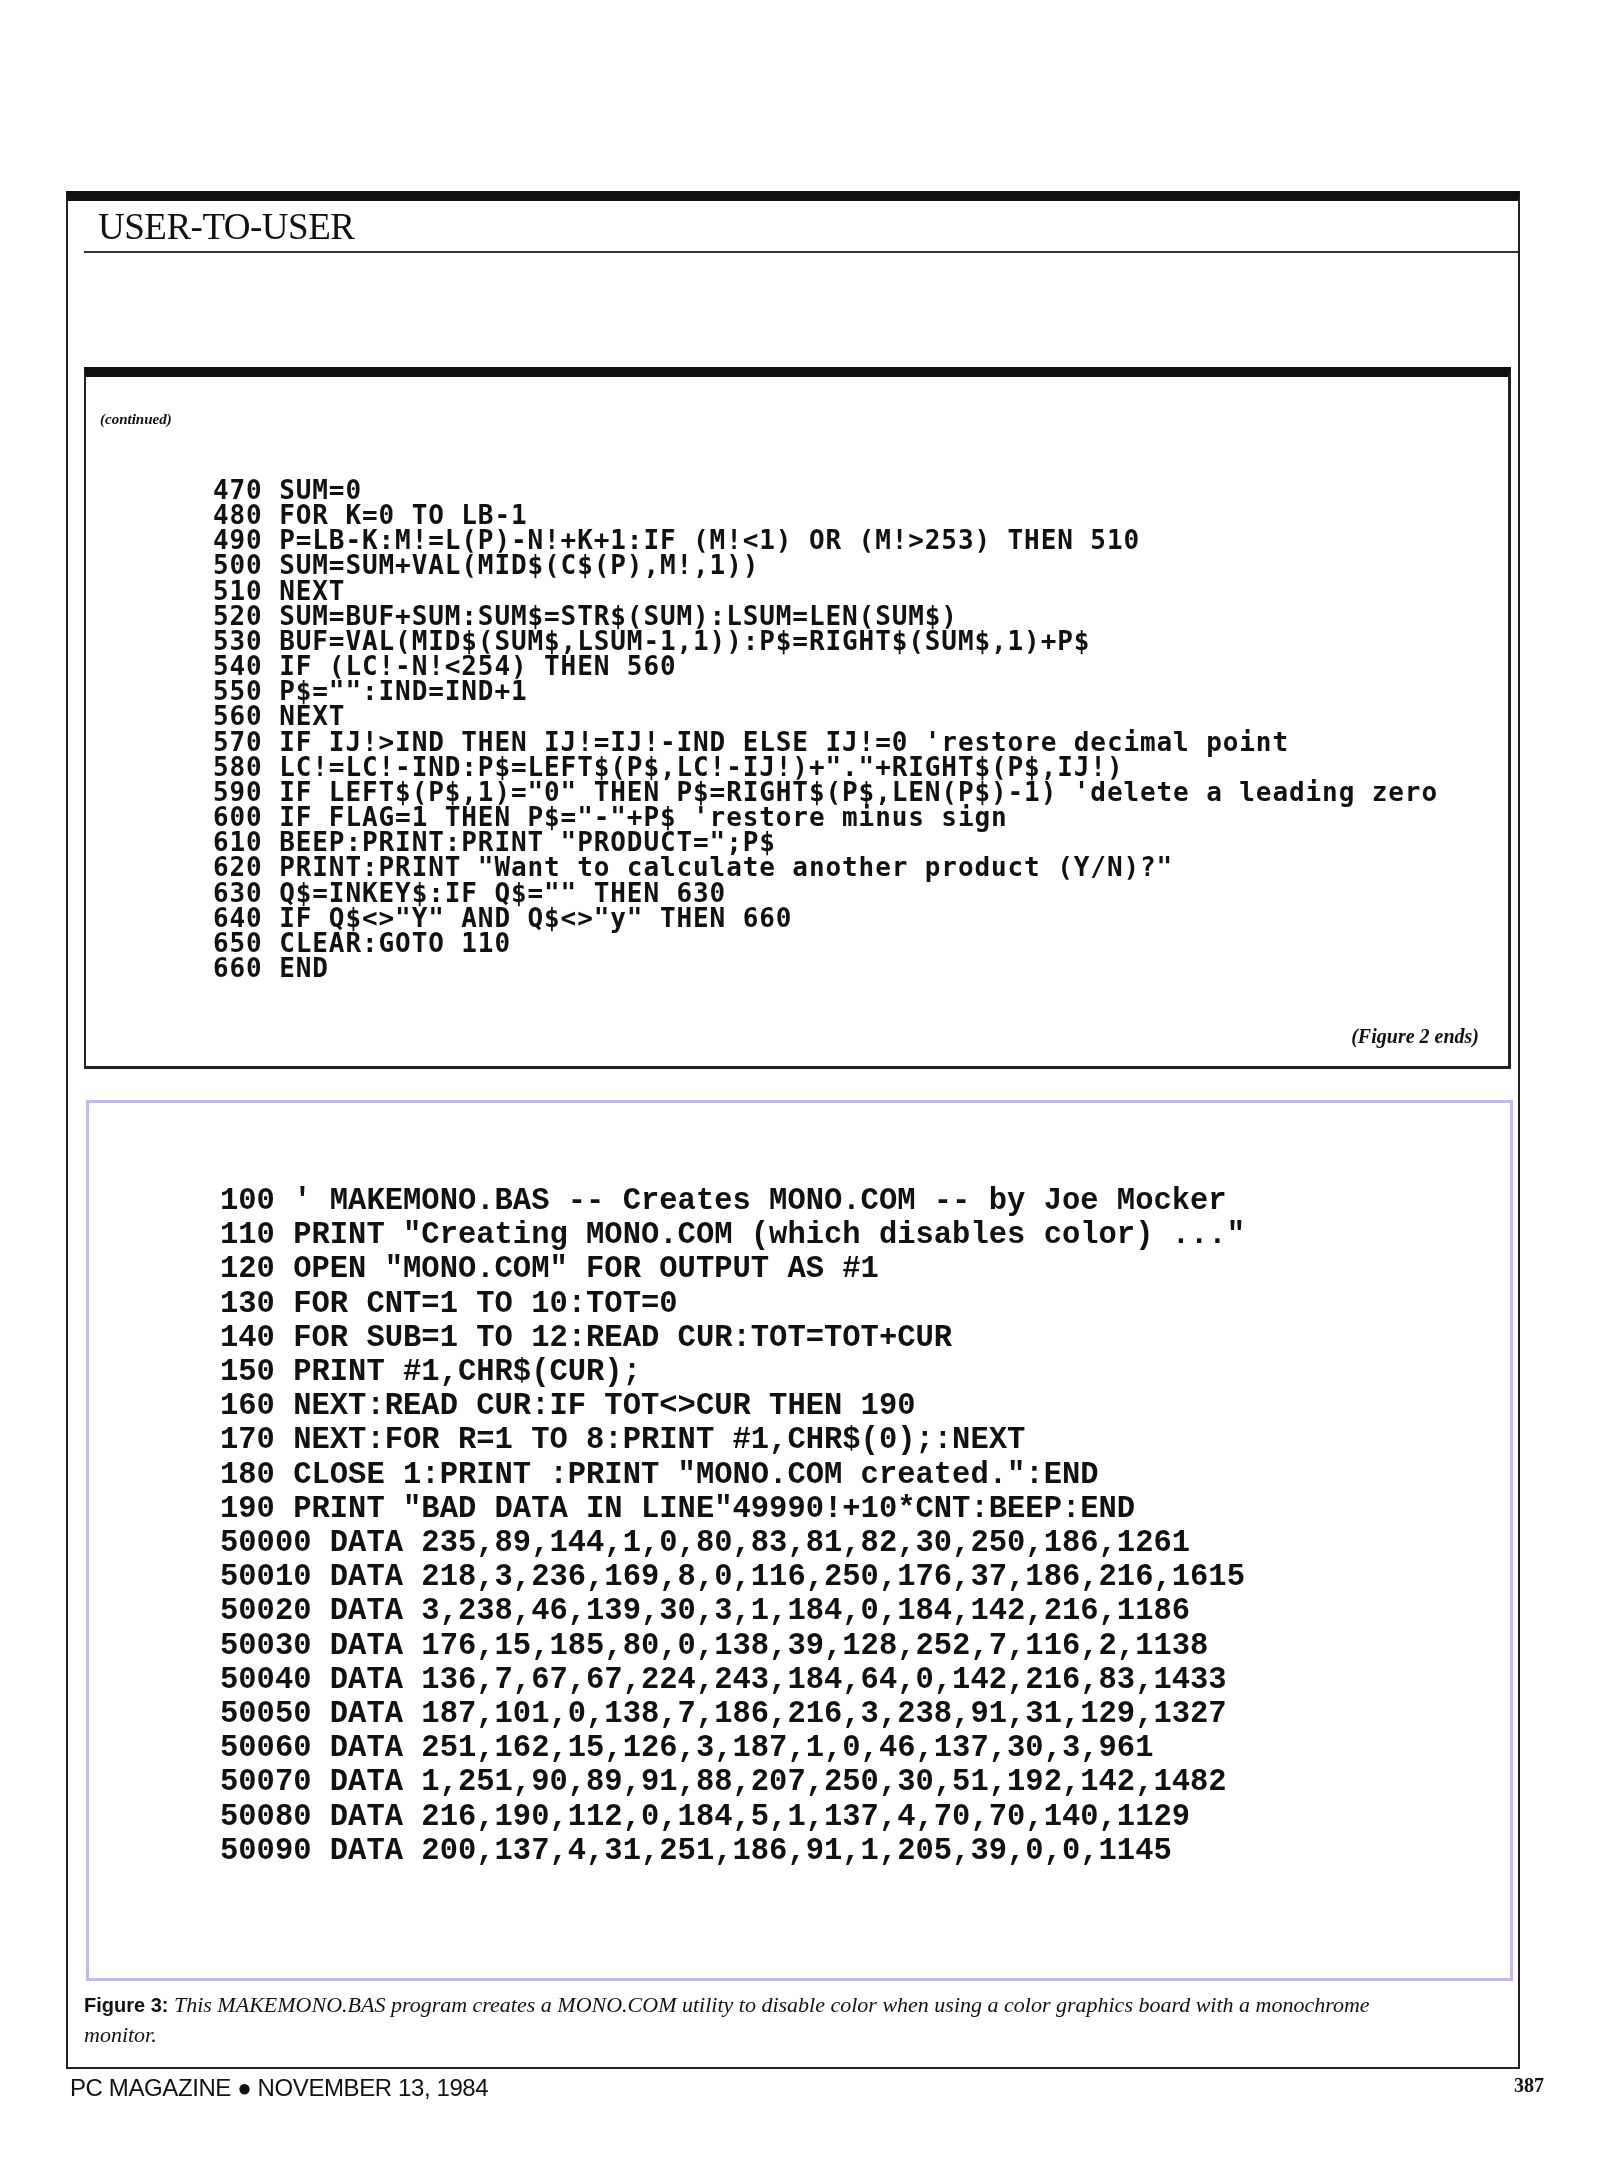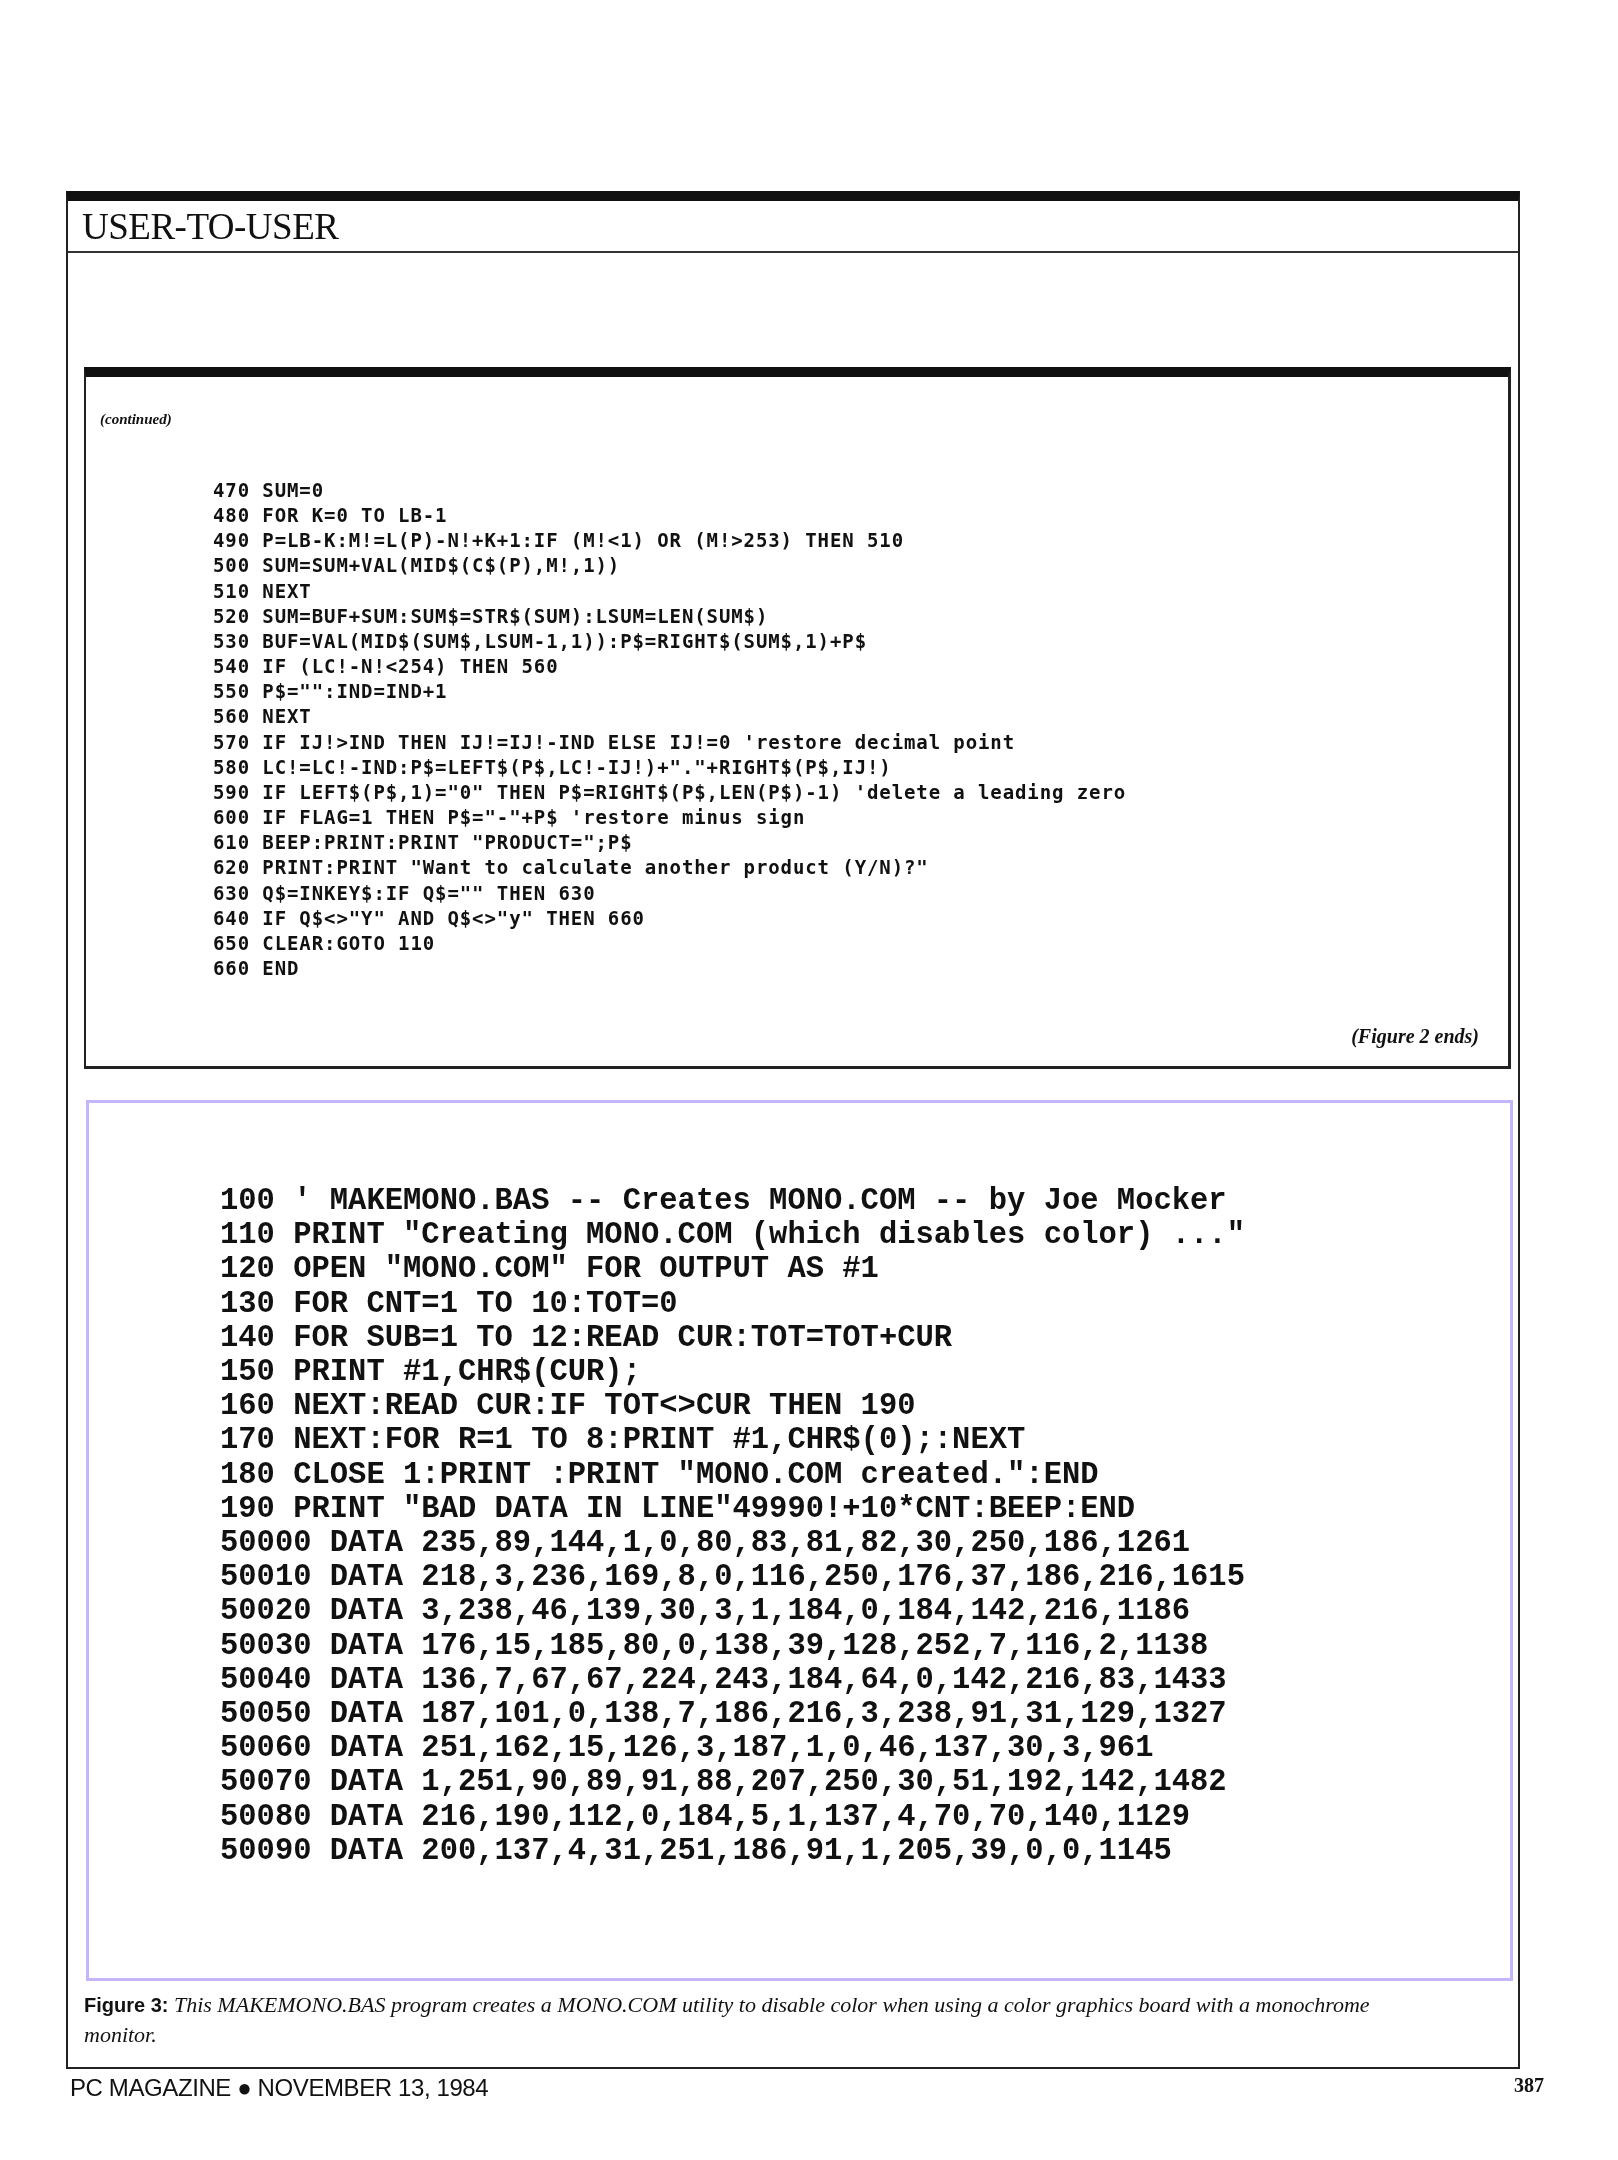--- a/index.html
+++ b/index.html
@@ -3,21 +3,21 @@
 <meta charset="utf-8">
 <style>
   html, body { margin: 0; padding: 0; background: #ffffff; }
   body { width: 1618px; height: 2160px; position: relative; overflow: hidden; color: #111; }
   .outer-frame {
     position: absolute; left: 66px; top: 191px; width: 1454px; height: 1878px;
     border-left: 2px solid #222; border-right: 2px solid #222; border-bottom: 2px solid #222;
     border-top: 10px solid #111; box-sizing: border-box;
   }
   .section-header {
-    position: absolute; left: 0; top: 0; right: 0; height: 50px;
+    position: absolute; left: 16px; top: 0; right: 0; height: 50px;
     border-bottom: 2px solid #333;
   }
   .section-title {
     position: absolute; left: 14px; top: 4px;
     font-family: "Liberation Serif", "DejaVu Serif", serif;
     font-size: 37px; letter-spacing: -0.5px; color: #111;
   }
   .box1 {
     position: absolute; left: 84px; top: 367px; width: 1427px; height: 702px;
     border-top: 10px solid #111; border-left: 2px solid #222; border-right: 3px solid #222; border-bottom: 3px solid #222;
@@ -25,21 +25,21 @@
   }
   .continued {
     position: absolute; left: 14px; top: 34px;
     font-family: "Liberation Serif", serif; font-style: italic; font-weight: bold;
     font-size: 15px;
     text-align: right;
   }
   .code-small {
     position: absolute; left: 127px; top: 101px; margin: 0;
     font-family: "DejaVu Sans Mono", "Liberation Mono", monospace;
-    font-weight: bold; font-size: 19px; line-height: 25.15px; white-space: pre;
+    font-weight: bold; font-size: 26px; line-height: 25.15px; white-space: pre;
     letter-spacing: 0.9px; transform: scaleX(1.0); transform-origin: left top;
   }
   .fig2-ends {
     position: absolute; right: 29px; bottom: 18px;
     font-family: "Liberation Serif", serif; font-style: italic; font-weight: bold;
     font-size: 20px;
   }
   .box2 {
     position: absolute; left: 86px; top: 1100px; width: 1427px; height: 881px;
     border: 3px solid #c4b5fd; box-sizing: border-box;

